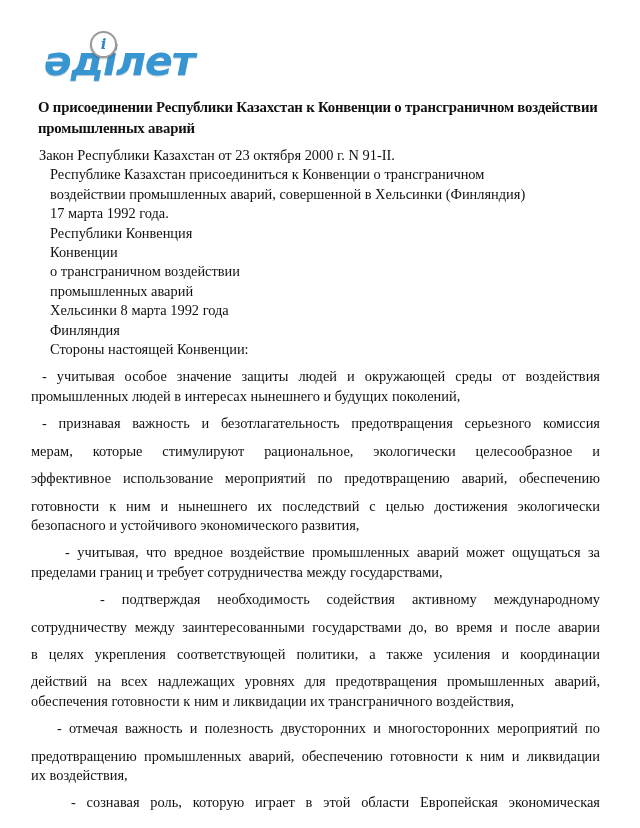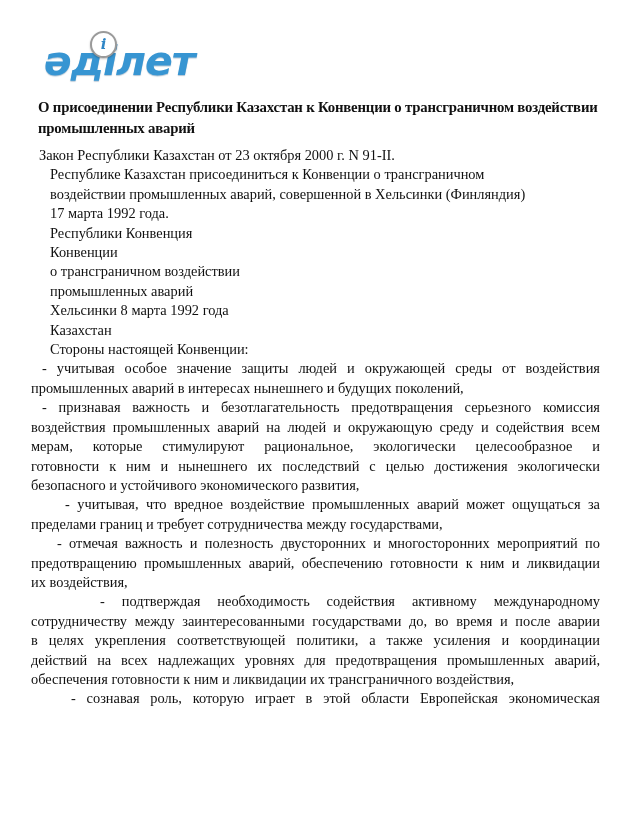--- a/index.html
+++ b/index.html
@@ -69,20 +69,21 @@
     font-size: 14.8px;
     line-height: 21px;
     letter-spacing: -0.2px;
   }
   .line { min-height: 19.4px; white-space: normal; }
   .para.title .line { min-height: 21px; }
   
   .line.jl {
     text-align: justify;
     text-align-last: justify;
+    margin-top: 8px;
   }
 </style>
 </head>
 <body>
 
 <div class="page">
 
   <div class="logo">
     <div class="logo-text">әділет</div>
     <div class="magnifier">
@@ -100,48 +101,48 @@
       </div>
       <div class="para plain" style="padding-left: 19px;">
         <div class="line">Республике Казахстан присоединиться к Конвенции о трансграничном</div>
         <div class="line">воздействии промышленных аварий, совершенной в Хельсинки (Финляндия)</div>
         <div class="line">17 марта 1992 года.</div>
         <div class="line">Республики Конвенция</div>
         <div class="line">Конвенции</div>
         <div class="line">о трансграничном воздействии</div>
         <div class="line">промышленных аварий</div>
         <div class="line">Хельсинки 8 марта 1992 года</div>
-        <div class="line">Казахстан</div>
+        <div class="line">Финляндия</div>
         <div class="line">Стороны настоящей Конвенции:</div>
       </div>
       <div class="para justify">
         <div class="line jl" style="text-indent: 11px;">- учитывая особое значение защиты людей и окружающей среды от воздействия</div>
-        <div class="line">промышленных аварий в интересах нынешнего и будущих поколений,</div>
+        <div class="line">промышленных людей в интересах нынешнего и будущих поколений,</div>
       </div>
       <div class="para justify">
         <div class="line jl" style="text-indent: 11px;">- признавая важность и безотлагательность предотвращения серьезного комиссия</div>
-        <div class="line jl">воздействия промышленных аварий на людей и окружающую среду и содействия всем</div>
         <div class="line jl">мерам, которые стимулируют рациональное, экологически целесообразное и</div>
+        <div class="line jl">эффективное использование мероприятий по предотвращению аварий, обеспечению</div>
         <div class="line jl">готовности к ним и нынешнего их последствий с целью достижения экологически</div>
         <div class="line">безопасного и устойчивого экономического развития,</div>
       </div>
       <div class="para justify">
         <div class="line jl" style="text-indent: 34px;">- учитывая, что вредное воздействие промышленных аварий может ощущаться за</div>
         <div class="line">пределами границ и требует сотрудничества между государствами,</div>
-      </div>
-      <div class="para justify">
-        <div class="line jl" style="text-indent: 26px;">- отмечая важность и полезность двусторонних и многосторонних мероприятий по</div>
-        <div class="line jl">предотвращению промышленных аварий, обеспечению готовности к ним и ликвидации</div>
-        <div class="line">их воздействия,</div>
       </div>
       <div class="para justify">
         <div class="line jl" style="text-indent: 69px;">- подтверждая необходимость содействия активному международному</div>
         <div class="line jl">сотрудничеству между заинтересованными государствами до, во время и после аварии</div>
         <div class="line jl">в целях укрепления соответствующей политики, а также усиления и координации</div>
         <div class="line jl">действий на всех надлежащих уровнях для предотвращения промышленных аварий,</div>
         <div class="line">обеспечения готовности к ним и ликвидации их трансграничного воздействия,</div>
       </div>
       <div class="para justify">
+        <div class="line jl" style="text-indent: 26px;">- отмечая важность и полезность двусторонних и многосторонних мероприятий по</div>
+        <div class="line jl">предотвращению промышленных аварий, обеспечению готовности к ним и ликвидации</div>
+        <div class="line">их воздействия,</div>
+      </div>
+      <div class="para justify">
         <div class="line jl" style="text-indent: 40px;">- сознавая роль, которую играет в этой области Европейская экономическая</div>
       </div>
     </div>
 
 </div>
 
 </body></html>

